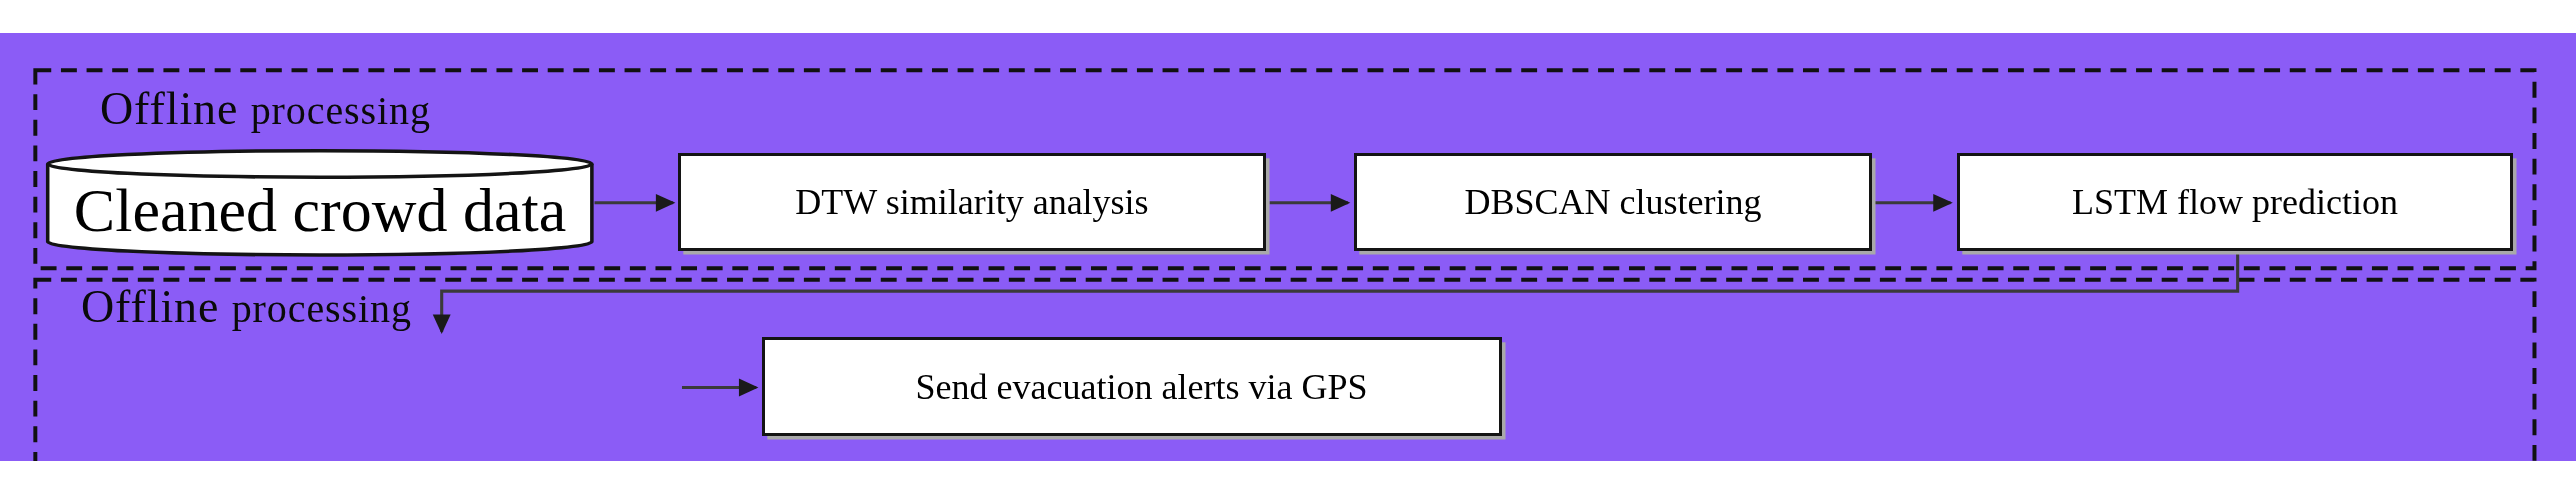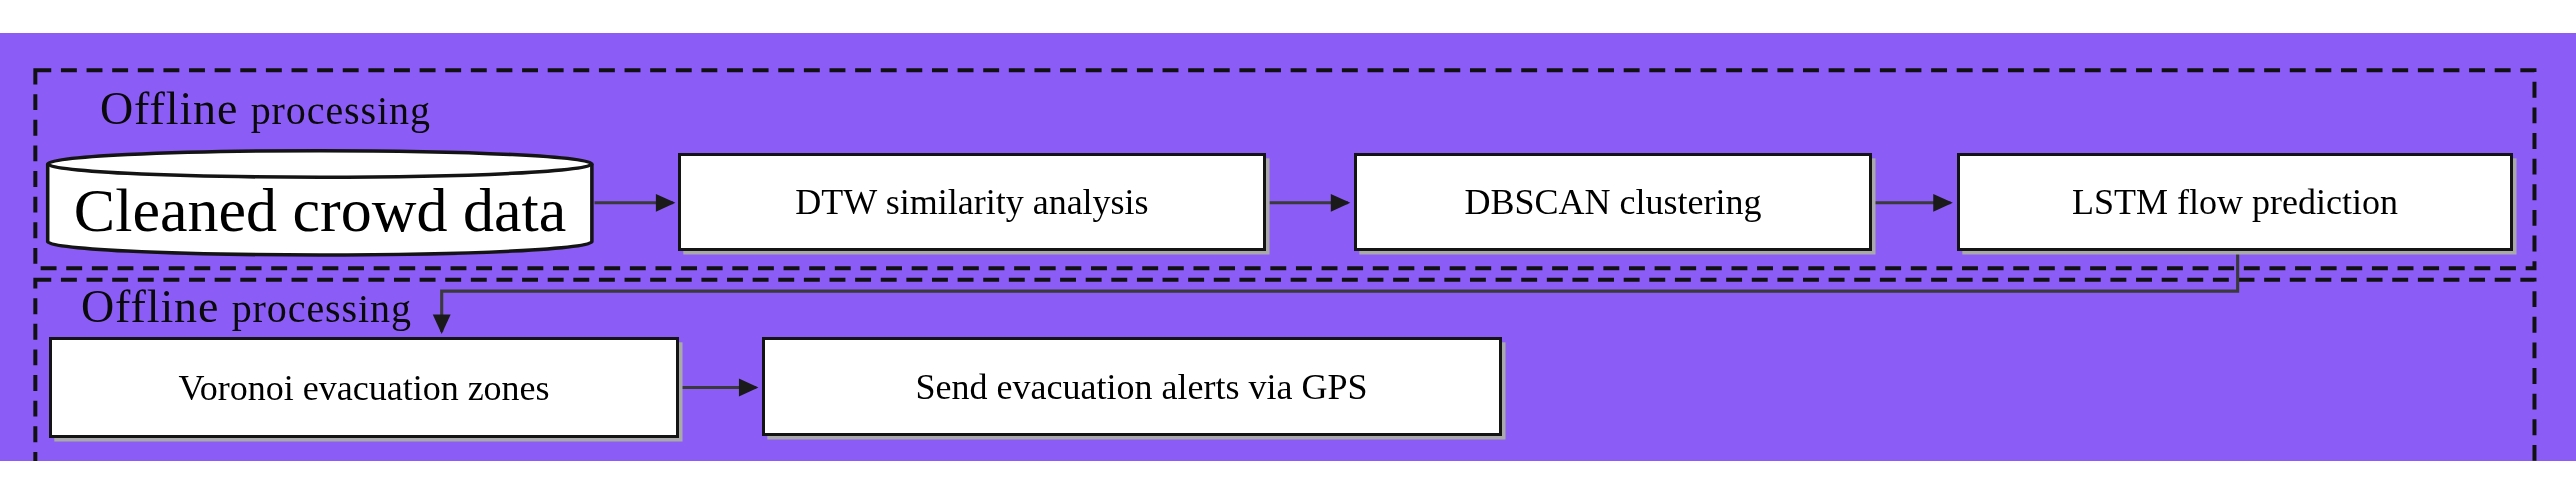--- a/index.html
+++ b/index.html
@@ -95,17 +95,16 @@
     <span> </span>
     <span class="sub">processing</span>
   </div>
 
   <div class="cyl-label" style="left:48px; top:134px; width:544px; height:85px;">Cleaned crowd data</div>
 
   <div class="node" style="left:678px; top:120px; width:588px; height:98px;">DTW similarity analysis</div>
   <div class="node" style="left:1957px; top:120px; width:556px; height:98px;">LSTM flow prediction</div>
   <div class="node" style="left:1354px; top:120px; width:518px; height:98px;">DBSCAN clustering</div>
 
-  <div class="node" style="left:49px; top:304px; width:630px; height:101px;">Voronoi evacuation zones</div>
   <div class="node" style="left:762px; top:304px; width:740px; height:99px;padding-left:19px;">Send evacuation alerts via GPS</div>
 
 </div>
 
 
 </body></html>

